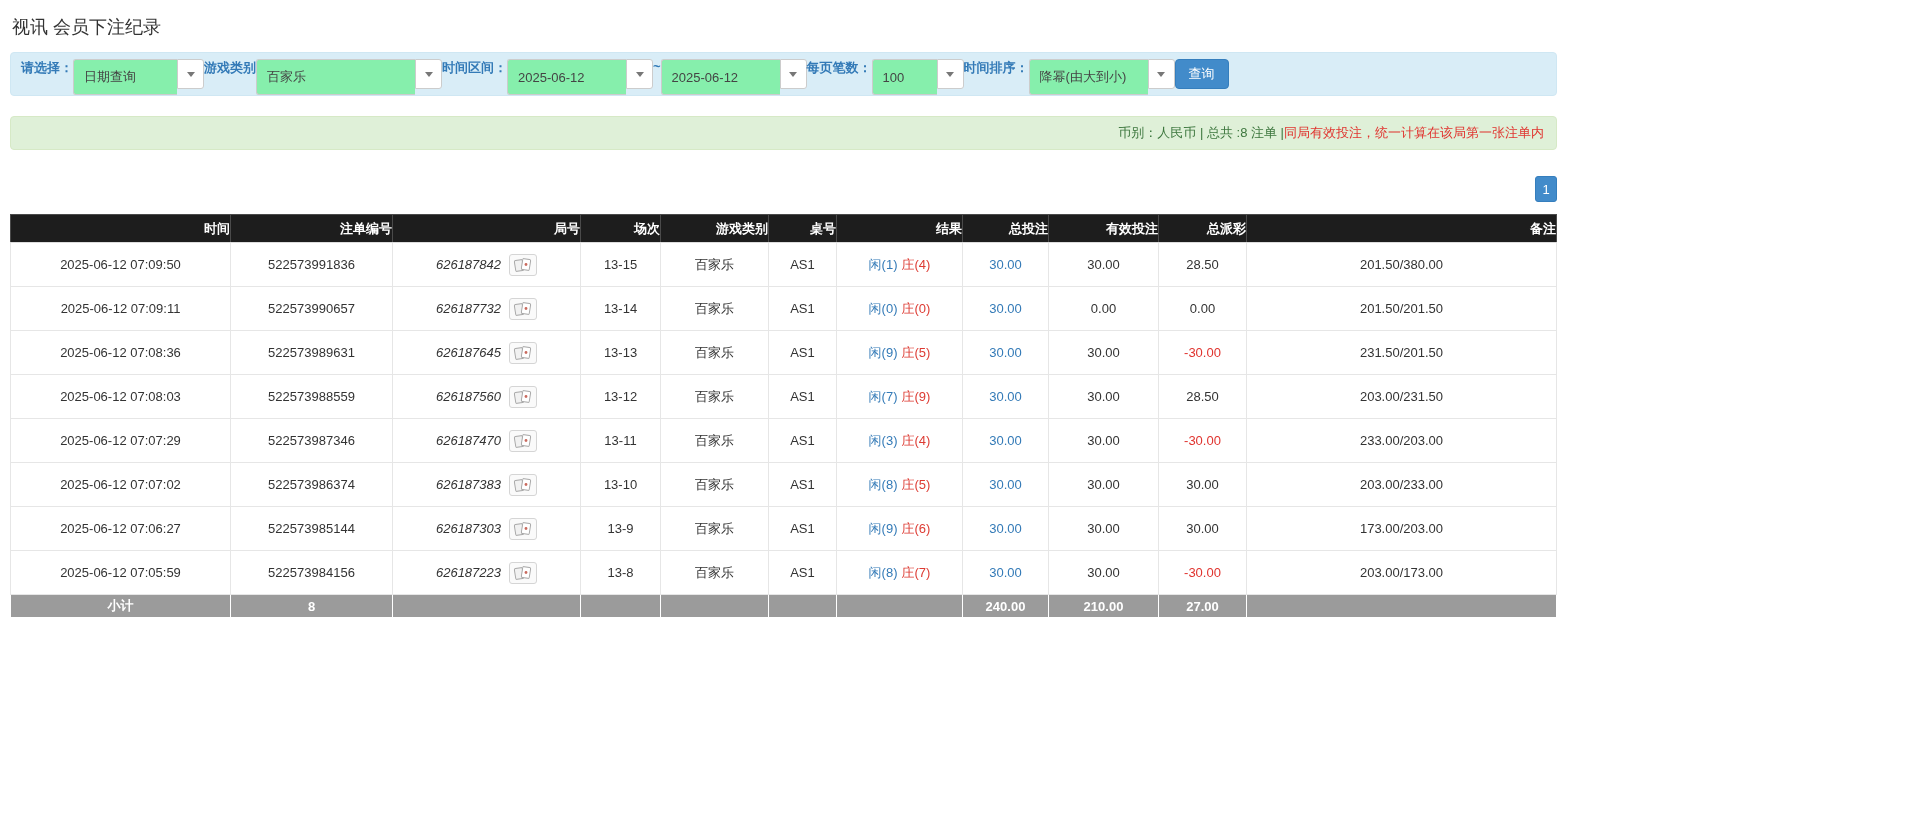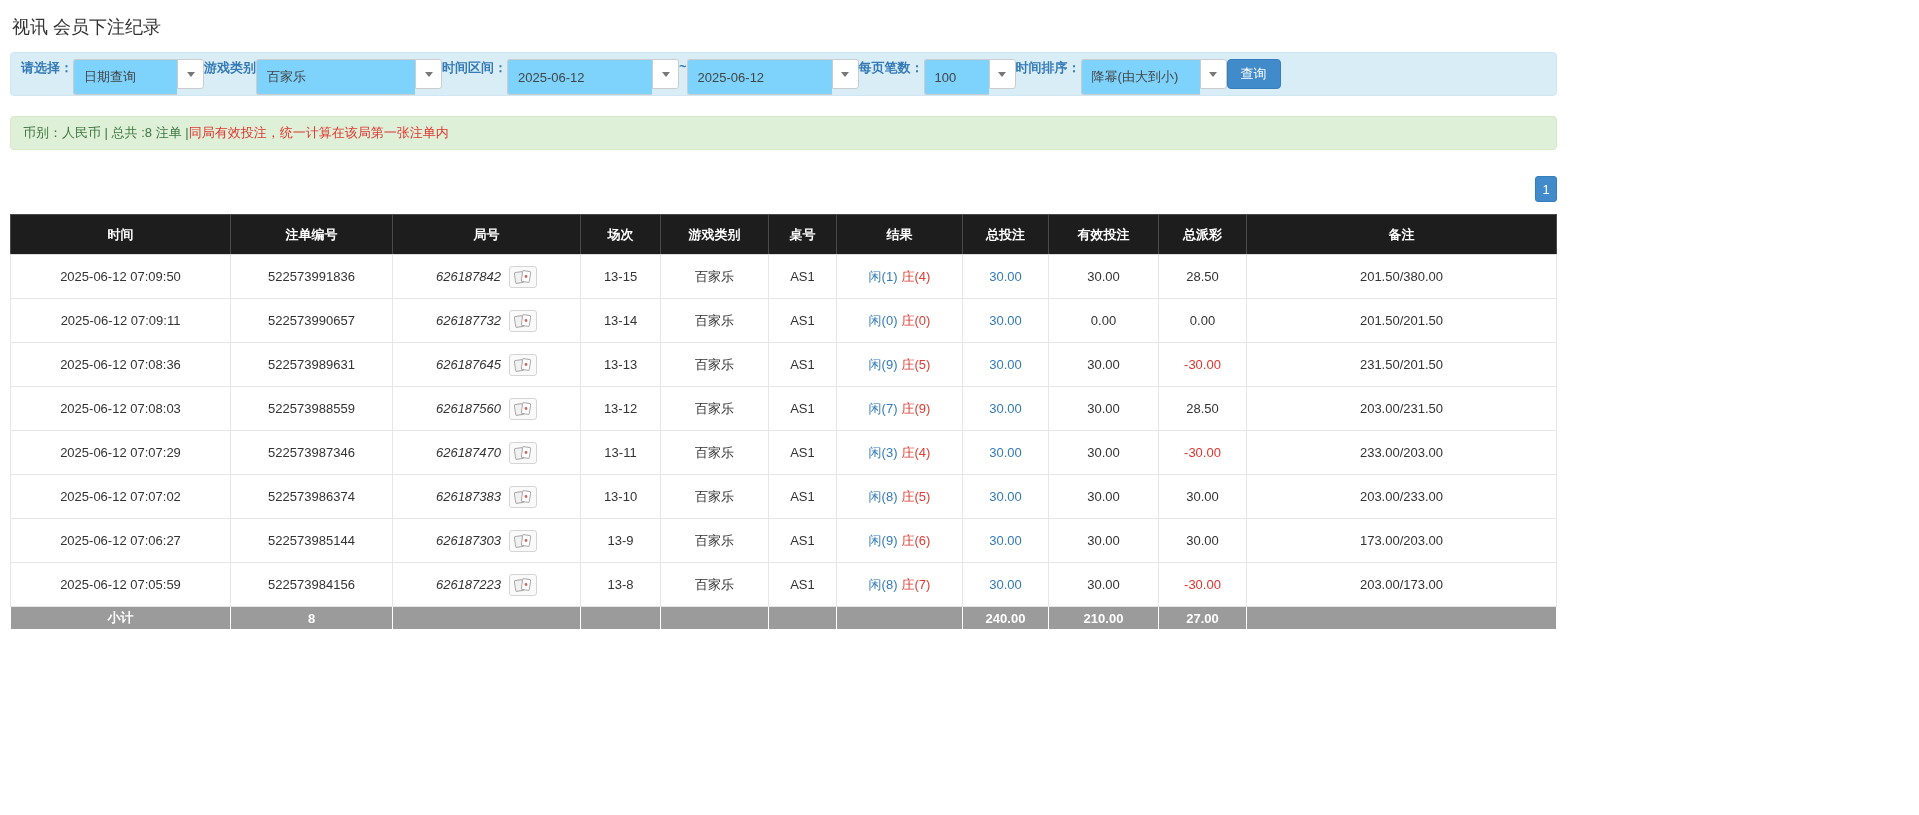--- a/index.html
+++ b/index.html
@@ -16,63 +16,63 @@
   
   .filter-bar {
     background: #d9edf7; border: 1px solid #cfe7f3; border-radius: 4px;
     padding: 6px 10px; height: 44px;
     display: flex; 
   }
   .filter-label { color: #337ab7; font-weight: bold; font-size: 13px; white-space: nowrap; }
   .tilde { color:#337ab7; font-weight: bold; }
   .dropdown { display: flex; height: 30px; cursor: pointer; }
   .dropdown .value {
-    flex: 1; background: #7dd3fc; border: 1px solid #ccc; border-right: none;
+    flex: 1; background: #86efac; border: 1px solid #ccc; border-right: none;
     border-radius: 3px 0 0 3px; display: flex; align-items: center;
     padding: 17px 10px; color: #444; font-size: 13px; white-space: nowrap; overflow: hidden;
   }
   .dropdown .caret-btn {
     width: 27px; background: #fff; border: 1px solid #ccc;
     border-radius: 0 3px 3px 0; display: flex; align-items: center; justify-content: center;
   }
   .caret { width: 0; height: 0; border-left: 4px solid transparent; border-right: 4px solid transparent; border-top: 5px solid #777; }
   .w-mode { width: 131px; }
   .w-game { width: 186px; }
-  .w-date { width: 172px; }
+  .w-date { width: 146px; }
   .w-per  { width: 92px; }
   .w-sort { width: 146px; }
   .search-btn {
     height: 30px; padding: 0 13px; background: #428bca; color: #fff;
     border: 1px solid #357ebd; border-radius: 4px; font-size: 13px; cursor: pointer;
     font-family: Liberation Sans, sans-serif;
   }
 
   
   .summary-bar {
     margin-top: 20px; background: #dff0d8; border: 1px solid #d6e9c6; border-radius: 4px;
     height: 34px; padding: 0 12px;
-    display: flex; align-items: center; justify-content: flex-start;
+    display: flex; align-items: center; justify-content: flex-end;
   }
   .summary-left { color: #3c763d; font-size: 13px; }
   .summary-right { color: #e0342f; font-size: 13px; }
 
   
   .pagination { margin-top: 26px; display: flex; justify-content: flex-end; }
   .page-btn {
     min-width: 22px; height: 26px; padding: 0 6px;
     background: #428bca; border: 1px solid #357ebd; border-radius: 3px;
     color: #fff; font-size: 13px; display: flex; align-items: center; justify-content: center;
     cursor: pointer;
   }
 
   
   table { margin-top: 12px; width: 100%; border-collapse: collapse; table-layout: fixed; }
   thead th {
     background: #1d1d1d; color: #fff; font-weight: bold; font-size: 13px;
-    height: 40px; text-align: center; border: 1px solid #4a4a4a; border-bottom: 1px solid #ddd; margin-left: 36px;
+    height: 28px; text-align: right; border: 1px solid #4a4a4a; border-bottom: 1px solid #ddd; margin-left: 36px;
   }
   tbody td {
     background: #fff; height: 44px; text-align: center; font-size: 13px; color: #333;
     border: 1px solid #e6e6e6; overflow: hidden; white-space: nowrap;
   }
   tfoot td {
     background: #9b9b9b; color: #fff; font-weight: bold; font-size: 13px;
     height: 23px; text-align: center; border: 1px solid #fff;
   }
   .player { color: #337ab7; margin-right: 4px; }

